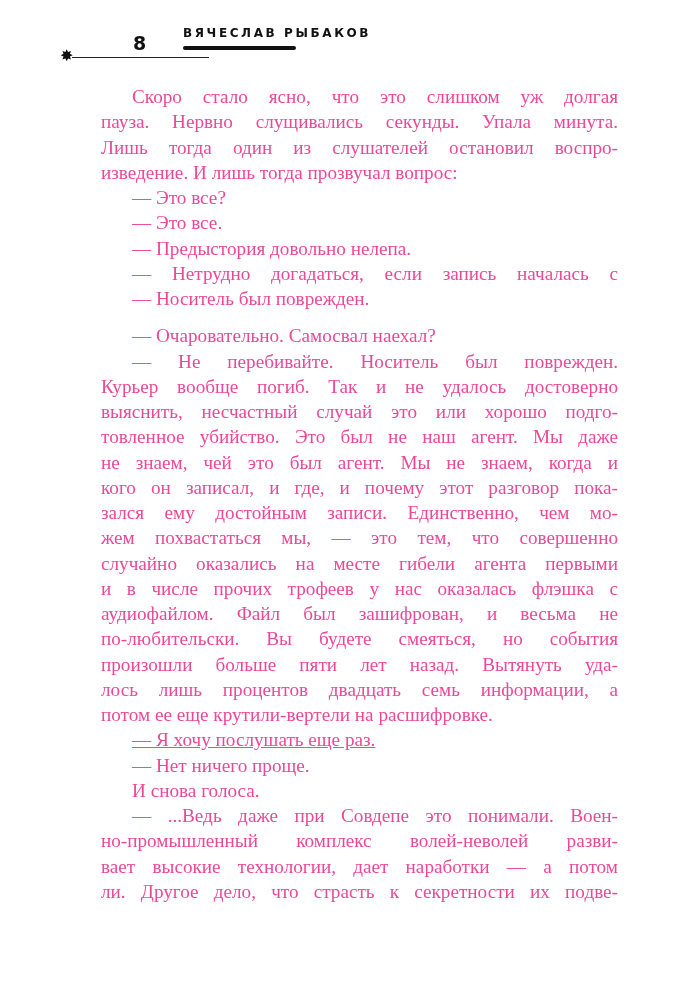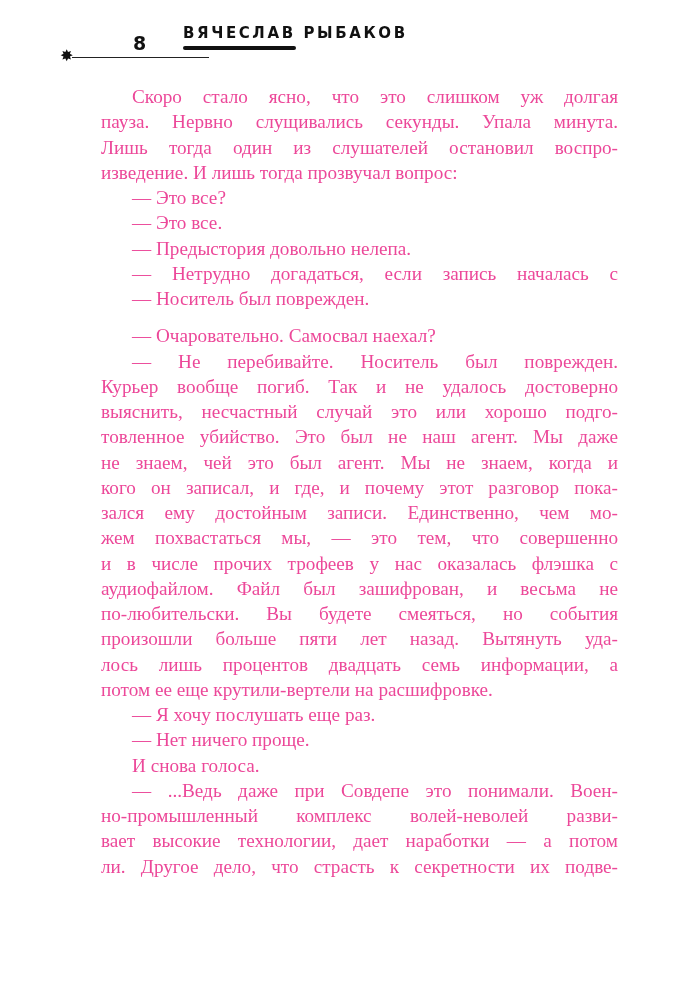--- a/index.html
+++ b/index.html
@@ -40,21 +40,21 @@
       font-weight: bold;
       font-size: 19px;
       line-height: 20px;
       color: #111;
     }
     .running-title {
       position: absolute;
       left: 183px; top: 26px;
       font-family: "DejaVu Sans", sans-serif;
       font-weight: bold;
-      font-size: 15px;
+      font-size: 12px;
       letter-spacing: 2.6px;
       line-height: 14px;
       color: #111;
       white-space: nowrap;
     }
     .rule-thick {
       position: absolute;
       left: 183px; top: 46px;
       width: 113px; height: 4px;
       background: #111;
@@ -104,26 +104,27 @@
     <span class="line indent last" style="white-space: nowrap;">— Носитель был поврежден.</span>
     <span class="line indent last" style="white-space: nowrap; margin-top: 12px;">— Очаровательно. Самосвал наехал?</span>
     <span class="line indent" style="white-space: nowrap; word-spacing: 22.0875px; text-align: left; text-align-last: left;">— Не перебивайте. Носитель был поврежден.</span>
     <span class="line" style="white-space: nowrap; word-spacing: 13.9152px; text-align: left; text-align-last: left;">Курьер вообще погиб. Так и не удалось достоверно</span>
     <span class="line" style="white-space: nowrap; word-spacing: 13.9844px; text-align: left; text-align-last: left;">выяснить, несчастный случай это или хорошо подго-</span>
     <span class="line" style="white-space: nowrap; word-spacing: 10.4844px; text-align: left; text-align-last: left;">товленное убийство. Это был не наш агент. Мы даже</span>
     <span class="line" style="white-space: nowrap; word-spacing: 11.1188px; text-align: left; text-align-last: left;">не знаем, чей это был агент. Мы не знаем, когда и</span>
     <span class="line" style="white-space: nowrap; word-spacing: 10.2639px; text-align: left; text-align-last: left;">кого он записал, и где, и почему этот разговор пока-</span>
     <span class="line" style="white-space: nowrap; word-spacing: 15.5703px; text-align: left; text-align-last: left;">зался ему достойным записи. Единственно, чем мо-</span>
     <span class="line" style="white-space: nowrap; word-spacing: 15.5759px; text-align: left; text-align-last: left;">жем похвастаться мы, — это тем, что совершенно</span>
+    <span class="line" style="white-space: nowrap; word-spacing: 14.263px; text-align: left; text-align-last: left;">случайно оказались на месте гибели агента первыми</span>
     <span class="line" style="white-space: nowrap; word-spacing: 10.7674px; text-align: left; text-align-last: left;">и в числе прочих трофеев у нас оказалась флэшка с</span>
     <span class="line" style="white-space: nowrap; word-spacing: 18.3359px; text-align: left; text-align-last: left;">аудиофайлом. Файл был зашифрован, и весьма не</span>
     <span class="line" style="white-space: nowrap; word-spacing: 22.2031px; text-align: left; text-align-last: left;">по-любительски. Вы будете смеяться, но события</span>
     <span class="line" style="white-space: nowrap; word-spacing: 18.2891px; text-align: left; text-align-last: left;">произошли больше пяти лет назад. Вытянуть уда-</span>
     <span class="line" style="white-space: nowrap; word-spacing: 15.9479px; text-align: right; text-align-last: left;">лось лишь процентов двадцать семь информации, а</span>
     <span class="line last" style="white-space: nowrap;">потом ее еще крутили-вертели на расшифровке.</span>
-    <span class="line indent last" style="white-space: nowrap;">— Я хочу послушать еще раз.</span>
+    <span class="line indent last" style="white-space: nowrap; text-decoration: underline;">— Я хочу послушать еще раз.</span>
     <span class="line indent last" style="white-space: nowrap;">— Нет ничего проще.</span>
     <span class="line indent last" style="white-space: nowrap;">И снова голоса.</span>
     <span class="line indent" style="white-space: nowrap; word-spacing: 11.6853px; text-align: left; text-align-last: left;">— ...Ведь даже при Совдепе это понимали. Воен-</span>
     <span class="line" style="white-space: nowrap; word-spacing: 33.4635px; text-align: left; text-align-last: left;">но-промышленный комплекс волей-неволей разви-</span>
     <span class="line" style="white-space: nowrap; word-spacing: 12.404px; text-align: left; text-align-last: left;">вает высокие технологии, дает наработки — а потом</span>
     <span class="line" style="white-space: nowrap; word-spacing: 10.375px; text-align: left; text-align-last: left;">ли. Другое дело, что страсть к секретности их подве-</span>
   </div>
 
 </body></html>

